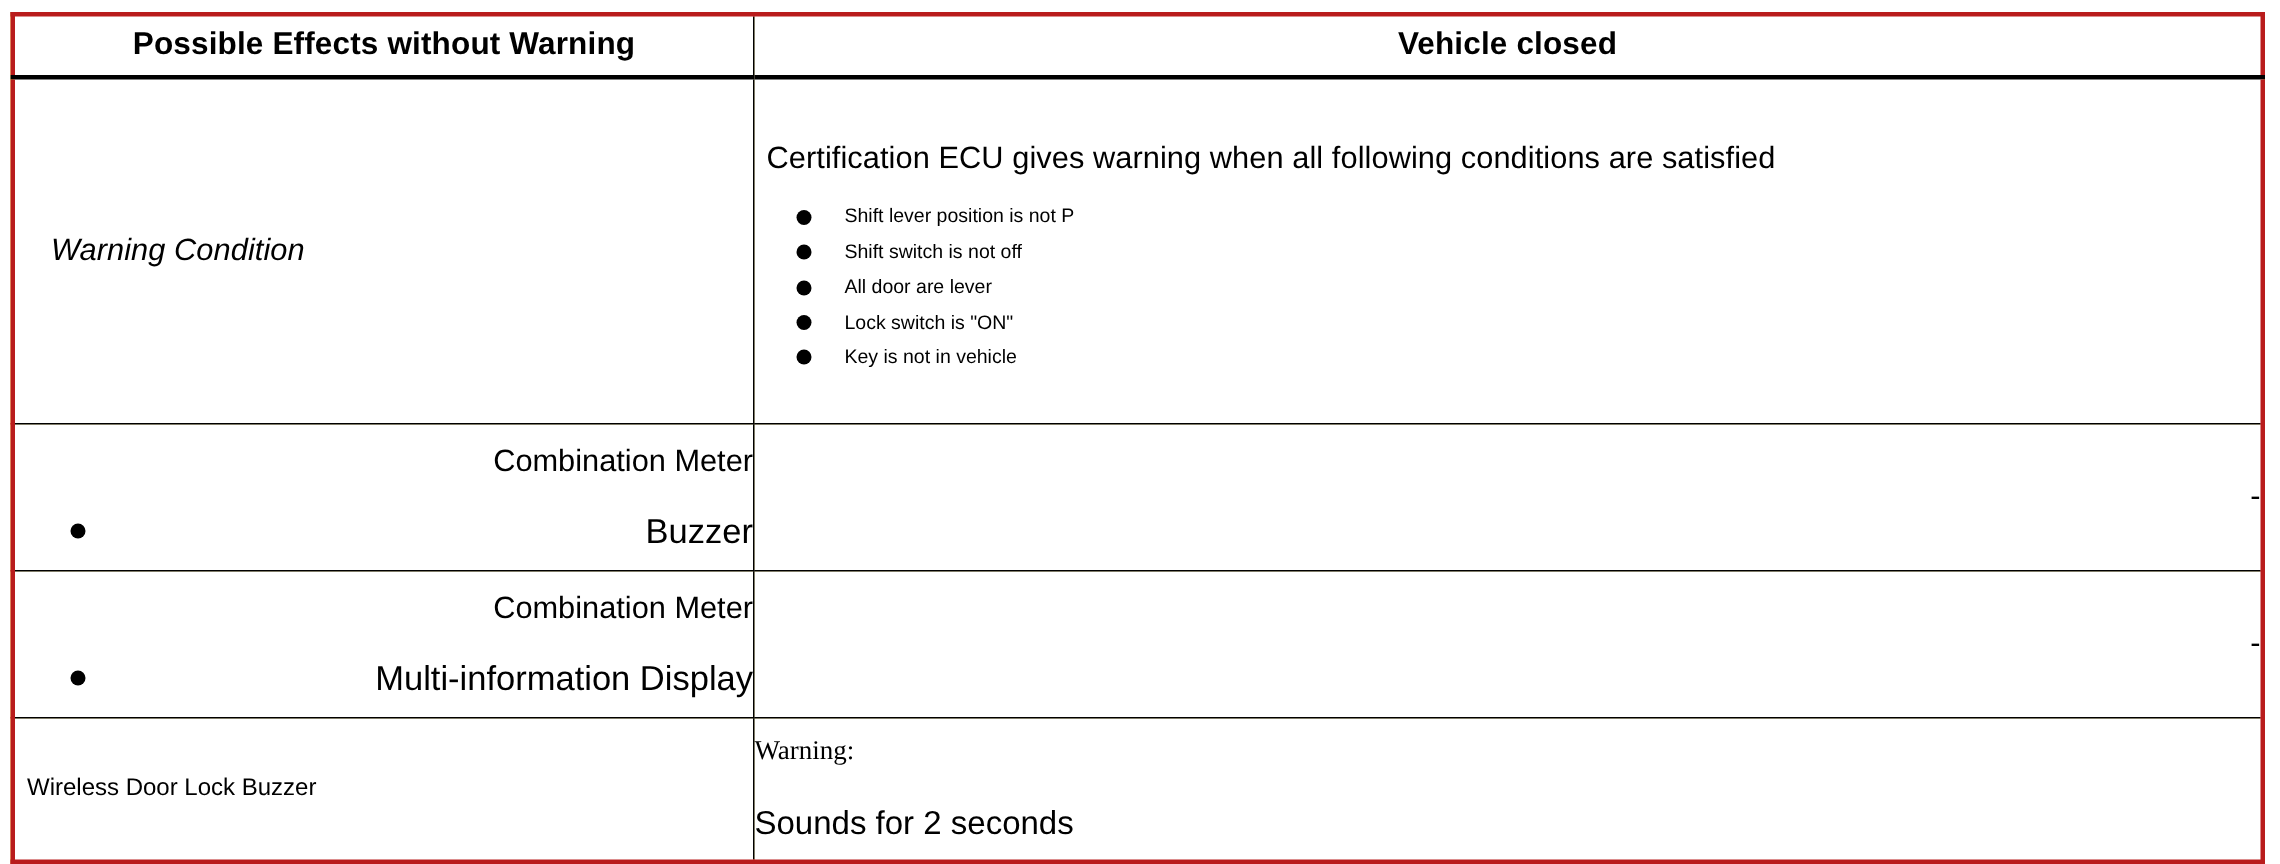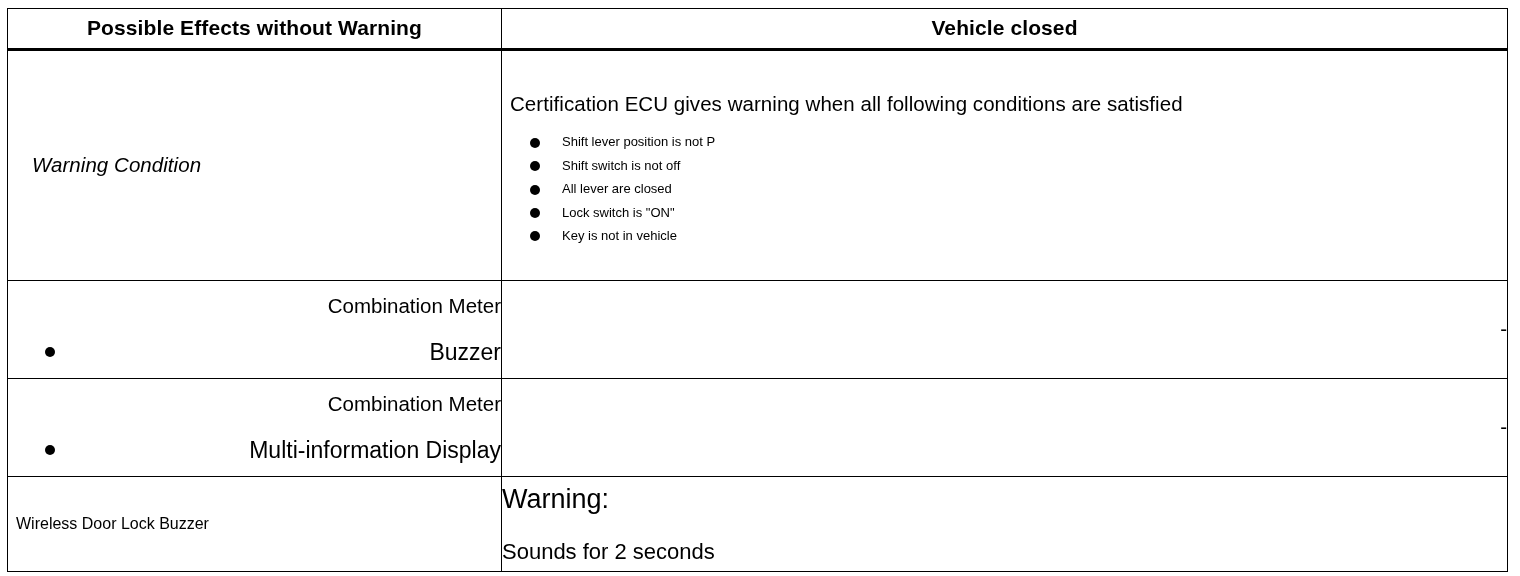--- a/index.html
+++ b/index.html
@@ -23,21 +23,21 @@
   }
 
   table.warning-table {
     position: absolute;
     left: 7px;
     top: 8px;
     width: 1500px;
     border-collapse: collapse;
     table-layout: fixed;
     background: #fde047;
-    border: 1px solid #b91c1c;
+    border: 3px solid #b91c1c;
   }
 
   table.warning-table td,
   table.warning-table th {
     border: 1px solid #000000;
     padding: 0;
     vertical-align: middle;
     background: #ffffff;
   }
 
@@ -140,23 +140,24 @@
   .wireless-left {
     font-size: 16px;
     padding-left: 8px;
     line-height: 1.2;
   }
   .wireless-right {
     vertical-align: top;
     padding: 11px 0 0 8px;
   }
   .wireless-right .line1 {
-    font-size: 27px;
+    font-size: 18px;
     line-height: 1.2;
     margin-bottom: 24px;
+    font-family: Liberation Serif, serif;
   }
   .wireless-right .line2 {
     font-size: 22px;
     line-height: 1.2;
   }
 </style>
 </head>
 <body>
 
 <div class="sheet">
@@ -190,21 +191,21 @@
             <li>
               <span class="bullet"></span>
               <span>Shift lever position is not P</span>
             </li>
             <li>
               <span class="bullet"></span>
               <span>Shift switch is not off</span>
             </li>
             <li>
               <span class="bullet"></span>
-              <span>All lever are closed</span>
+              <span>All door are lever</span>
             </li>
             <li>
               <span class="bullet"></span>
               <span>Lock switch is "ON"</span>
             </li>
             <li>
               <span class="bullet"></span>
               <span>Key is not in vehicle</span>
             </li>
           </ul>

